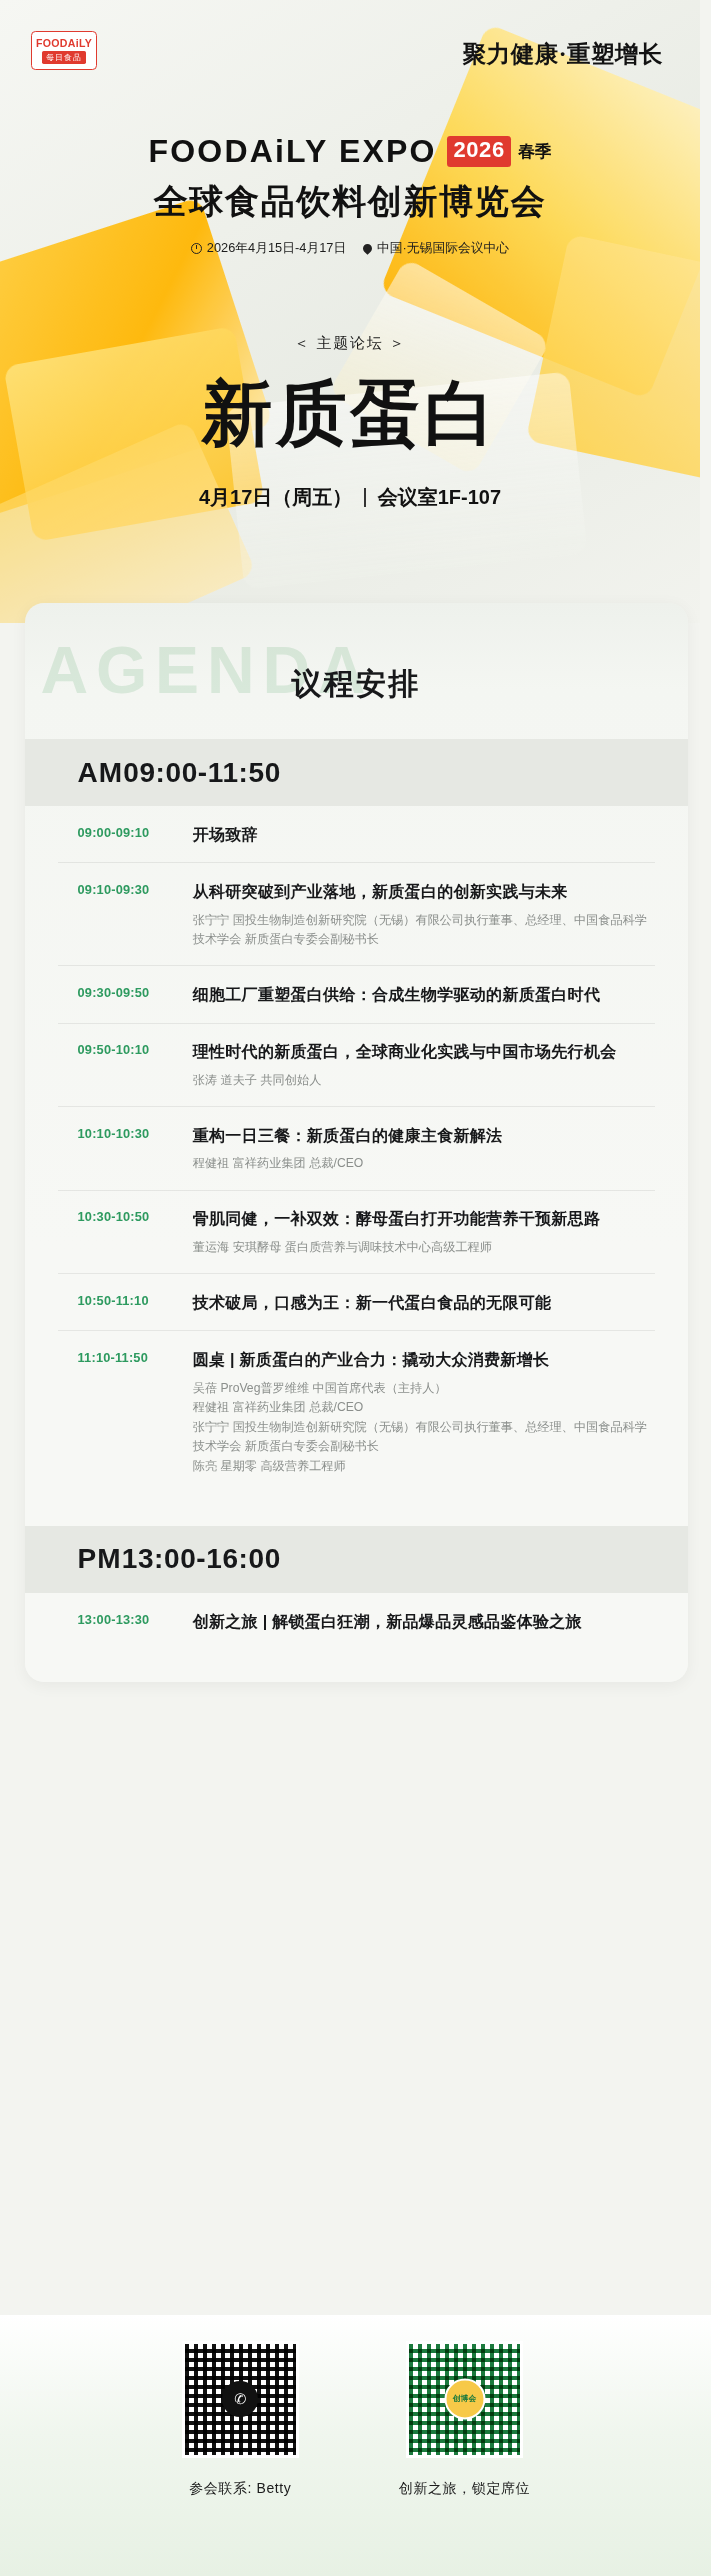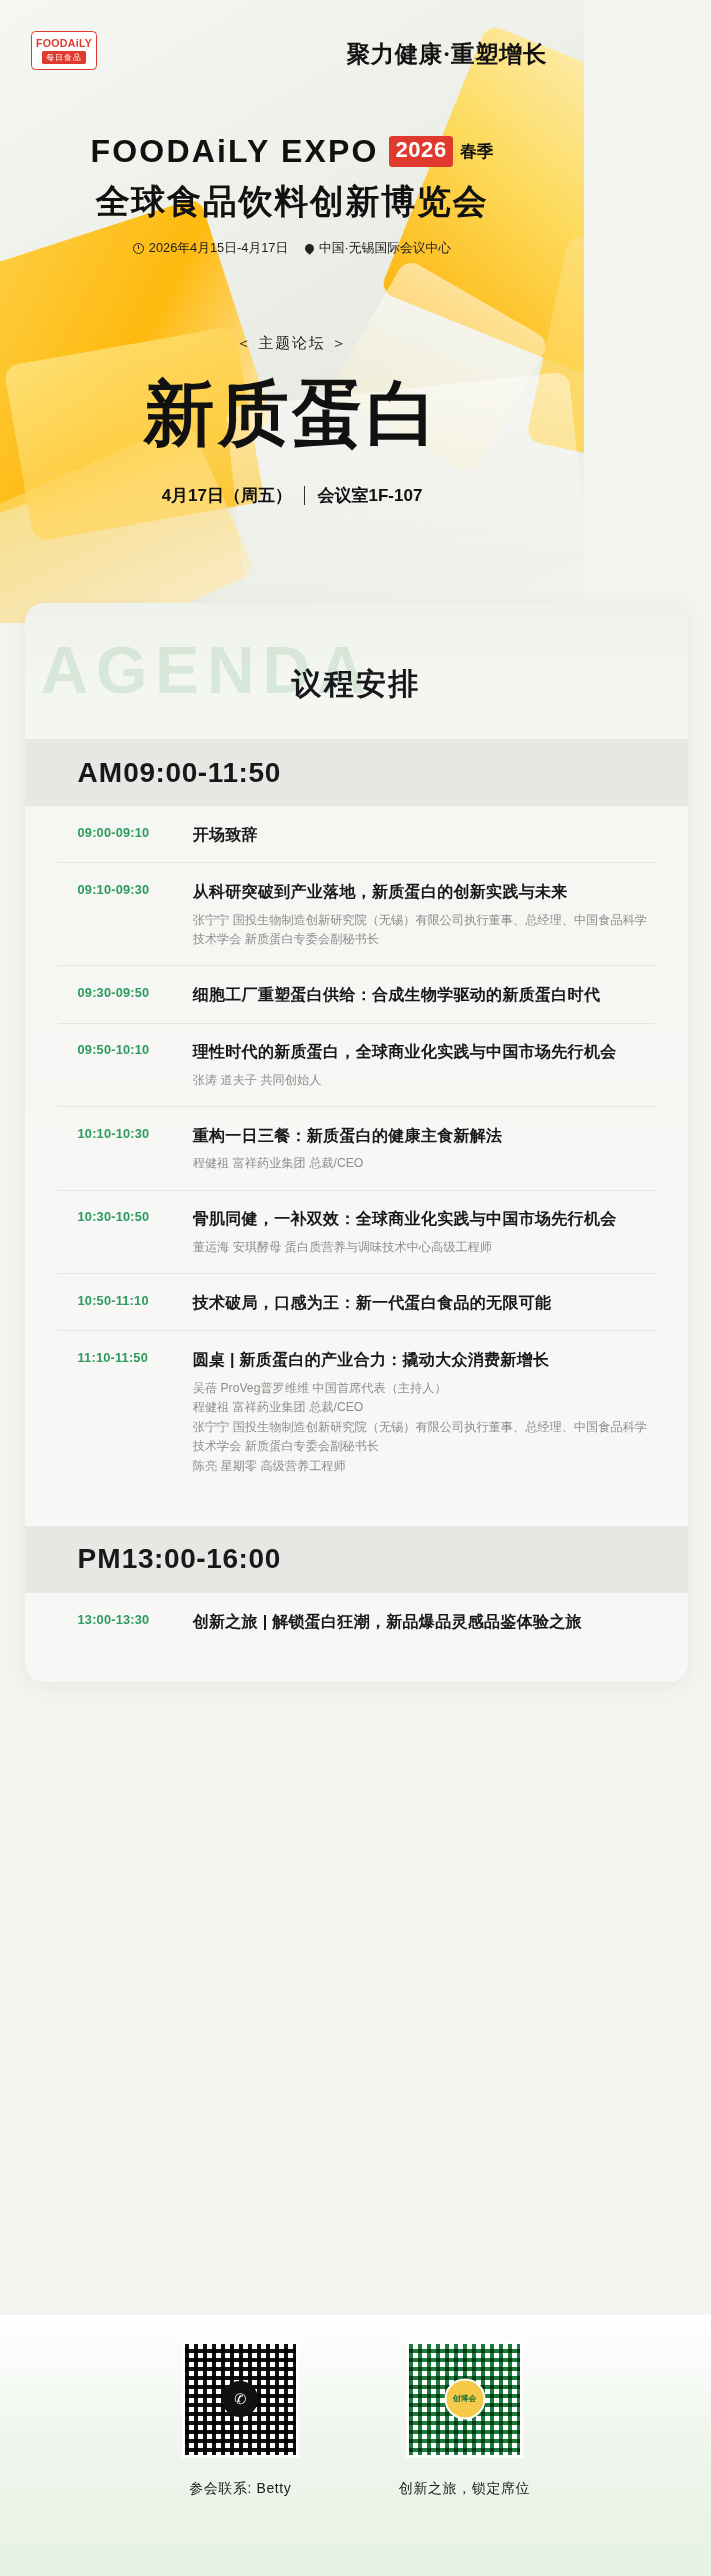--- a/index.html
+++ b/index.html
@@ -12,21 +12,21 @@
     position: relative;
     width: 712px;
     height: 2576px;
     overflow: hidden;
     background: #f3f4f0;
   }
 
   
   .hero {
     position: relative;
-    width: 584px;
+    width: 700px;
     height: 623px;
     background: linear-gradient(150deg, #f6f7f3 0%, #eef0ea 35%, #e8ebe4 60%, #f2f3ee 100%);
     overflow: hidden;
   }
   .hero-bg-shape {
     position: absolute;
     border-radius: 14.5px;
     filter: blur(0.2px);
   }
   .s1 { left: -67px; top: 239px; width: 311px; height: 239px; background: linear-gradient(135deg, #ffd24a, #ffb703 60%, #ffe9a8); transform: rotate(-18deg); opacity: .95; }
@@ -114,21 +114,21 @@
     position: absolute; left: 0; right: 0; top: 367px;
     text-align: center;
     font-size: 71px; font-weight: bold; color: #111; letter-spacing: 3.3px;
     z-index: 5;
     font-family: "Liberation Serif", serif;
   }
   .forum-sub {
     position: absolute; left: 0; right: 0; top: 484px;
     text-align: center; z-index: 5;
     display: flex; align-items: center; justify-content: center; gap: 12.2px;
-    font-size: 17px; color: #111; font-weight: bold;
+    font-size: 20px; color: #111; font-weight: bold;
   }
   .forum-sub .divider { width: 1.1px; height: 19px; background: #333; }
 
   
   .agenda-card {
     position: absolute;
     left: 24.5px; top: 603px;
     width: 663px;
     background: linear-gradient(180deg, #eef1ec 0%, #f4f6f2 8%, #f7f8f5 60%, #f7f8f5 100%);
     border-radius: 19px;
@@ -323,21 +323,21 @@
             <div class="row-body">
               <div class="row-title">重构一日三餐：新质蛋白的健康主食新解法</div>
               <div class="speaker">
                 <div>程健祖  富祥药业集团  总裁/CEO</div>
               </div>
             </div>
           </div>
           <div class="row">
             <div class="row-time">10:30-10:50</div>
             <div class="row-body">
-              <div class="row-title">骨肌同健，一补双效：全球商业化实践与中国市场先行机会</div>
+              <div class="row-title">骨肌同健，一补双效：酵母蛋白打开功能营养干预新思路</div>
               <div class="speaker">
                 <div>董运海  安琪酵母  蛋白质营养与调味技术中心高级工程师</div>
               </div>
             </div>
           </div>
           <div class="row">
             <div class="row-time">10:50-11:10</div>
             <div class="row-body">
               <div class="row-title">技术破局，口感为王：新一代蛋白食品的无限可能</div>
             </div>

